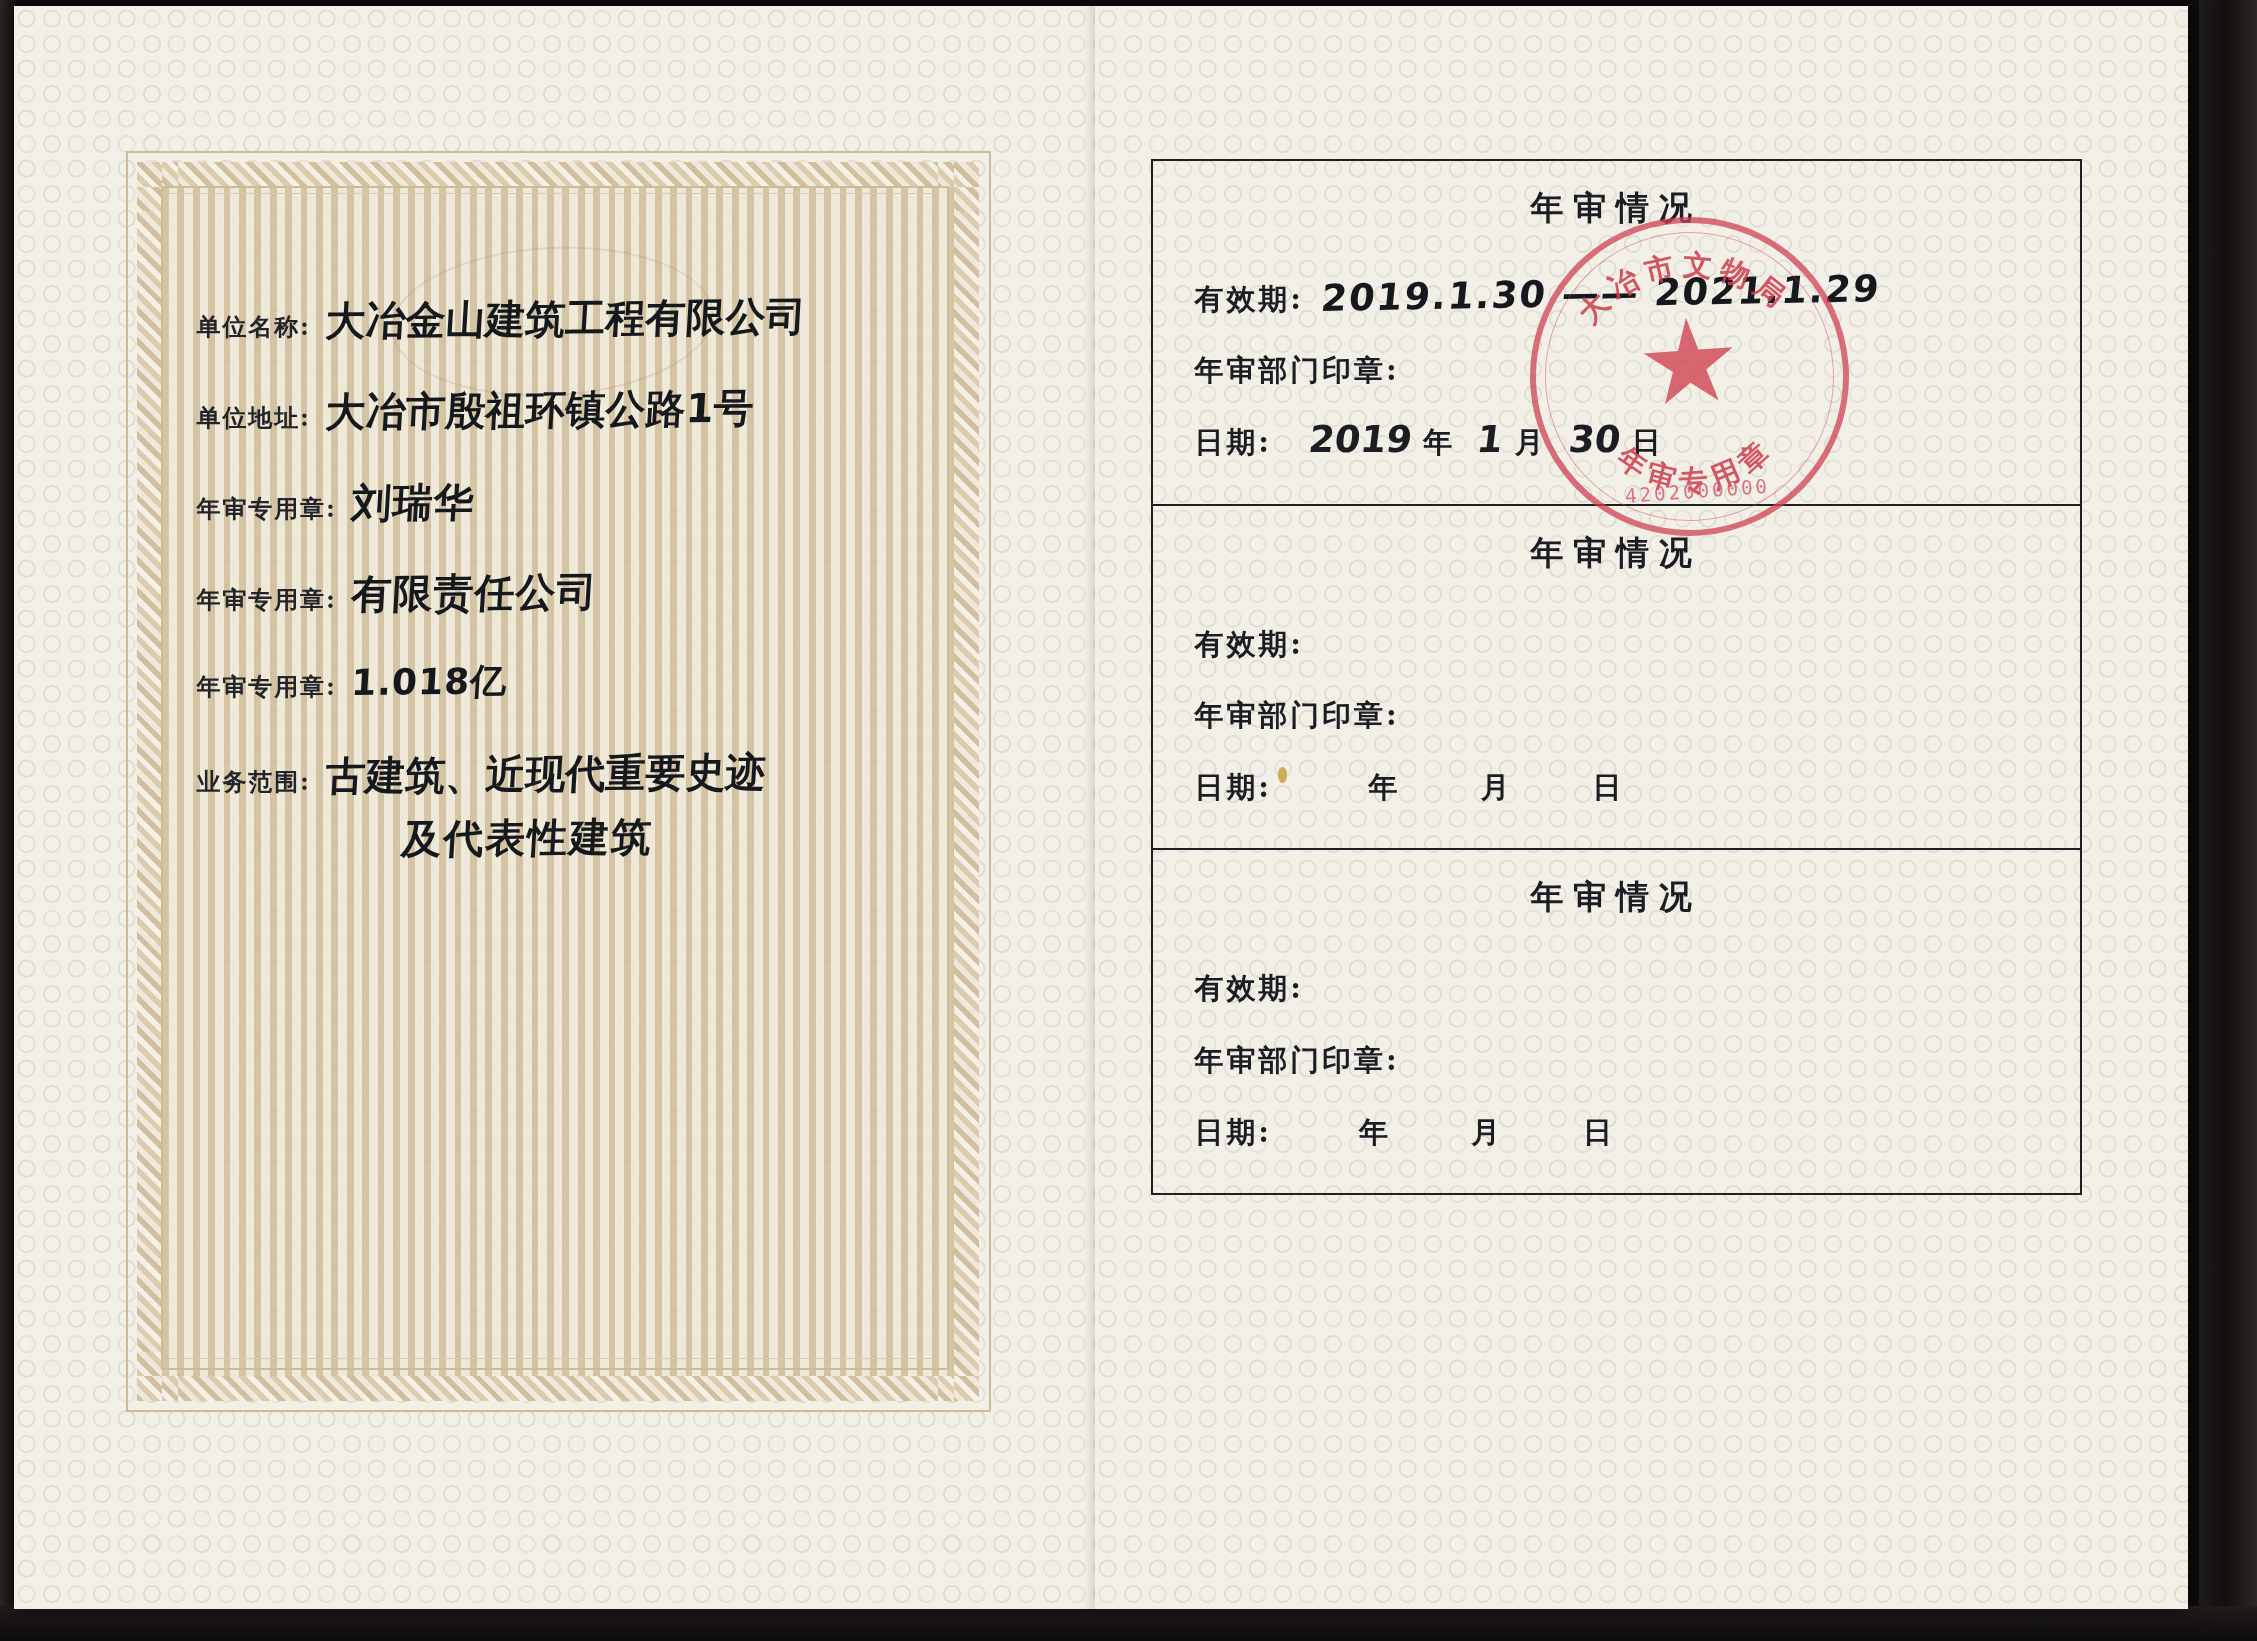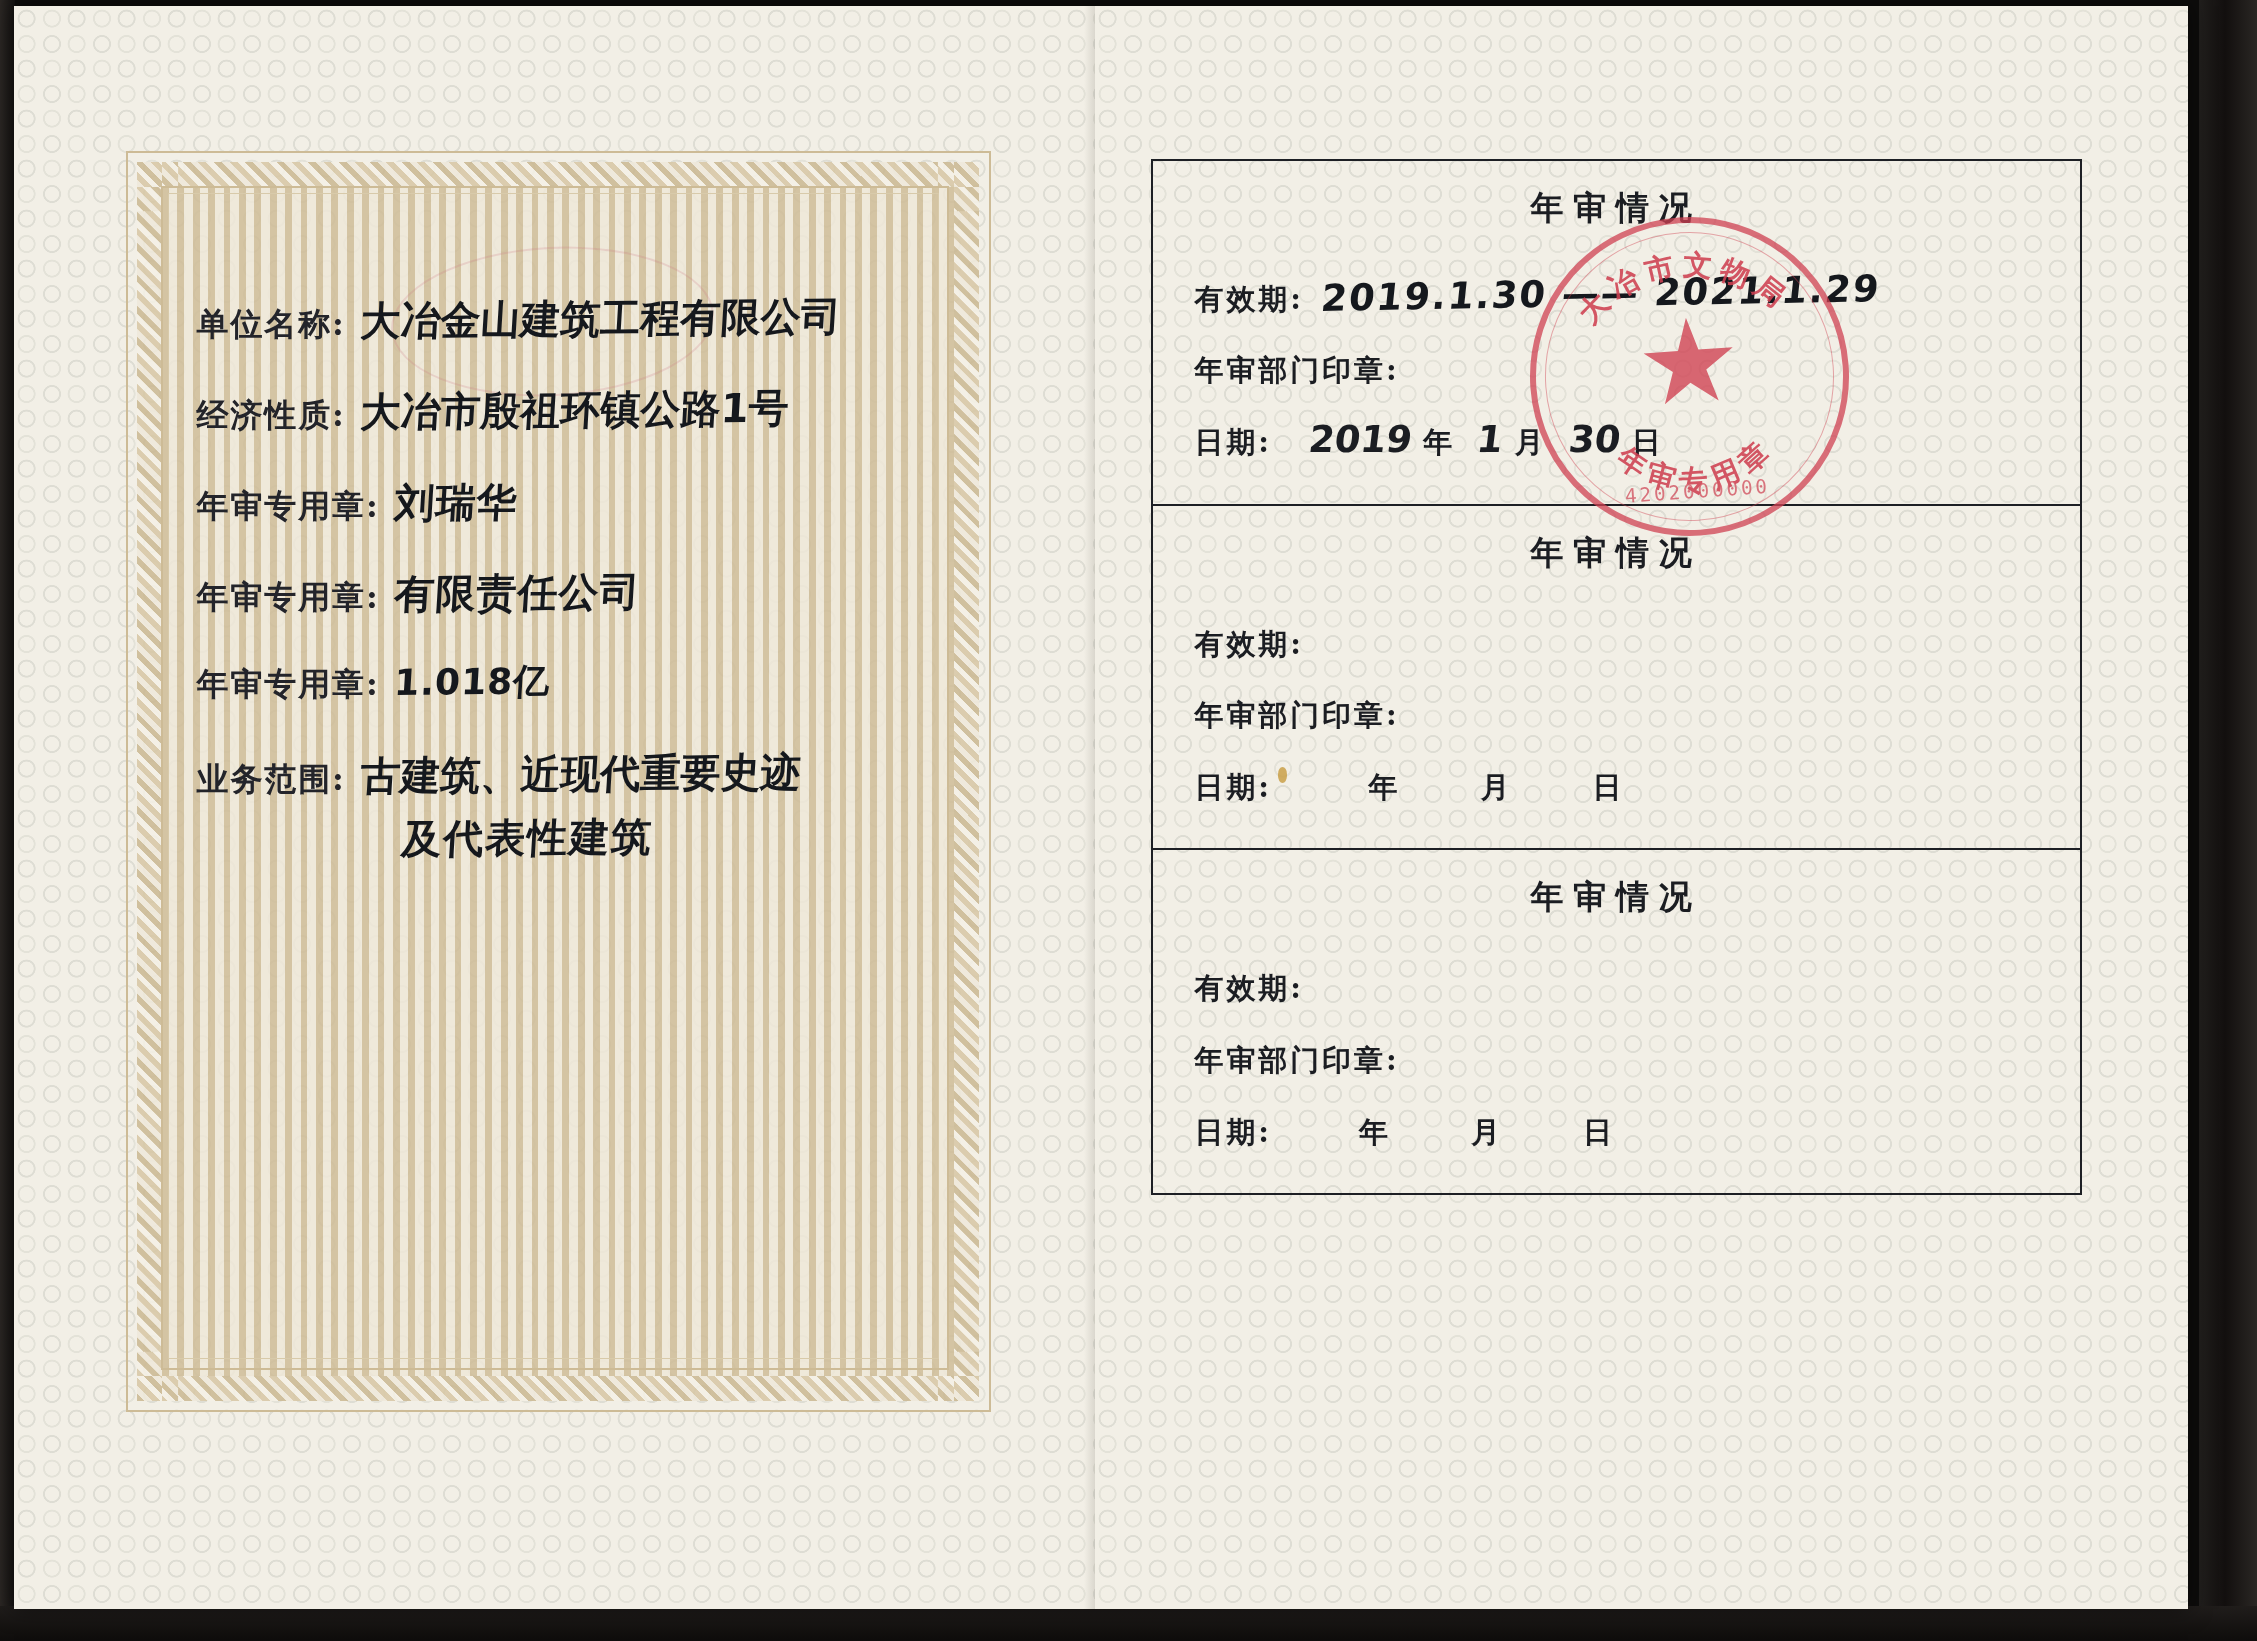--- a/index.html
+++ b/index.html
@@ -134,21 +134,21 @@
     top: 290px;
     width: 743px;
   }
   .field-row {
     display: flex;
     align-items: baseline;
     margin-bottom: 37px;
     min-height: 54px;
   }
   .field-label {
-    font-size: 32px;
+    font-size: 24px;
     color: #23242a;
     letter-spacing: 1.9px;
     white-space: nowrap;
     font-family: "DejaVu Serif", "Liberation Serif", serif;
     font-weight: 600;
   }
   .field-value {
     font-size: 40px;
     color: #15181d;
     margin-left: 13.5px;
@@ -345,21 +345,21 @@
       <div class="stamp-ghost"></div>
 
       <div class="fields">
 
         <div class="field-row">
           <span class="field-label">单位名称:</span>
           <span class="field-value tight">大冶金山建筑工程有限公司</span>
         </div>
 
         <div class="field-row">
-          <span class="field-label">经济性质:</span>
+          <span class="field-label">单位地址:</span>
           <span class="field-value tight">大冶市殷祖环镇公路1号</span>
         </div>
 
         <div class="field-row">
           <span class="field-label">年审专用章:</span>
           <span class="field-value">刘瑞华</span>
         </div>
 
         <div class="field-row">
           <span class="field-label">年审专用章:</span>

